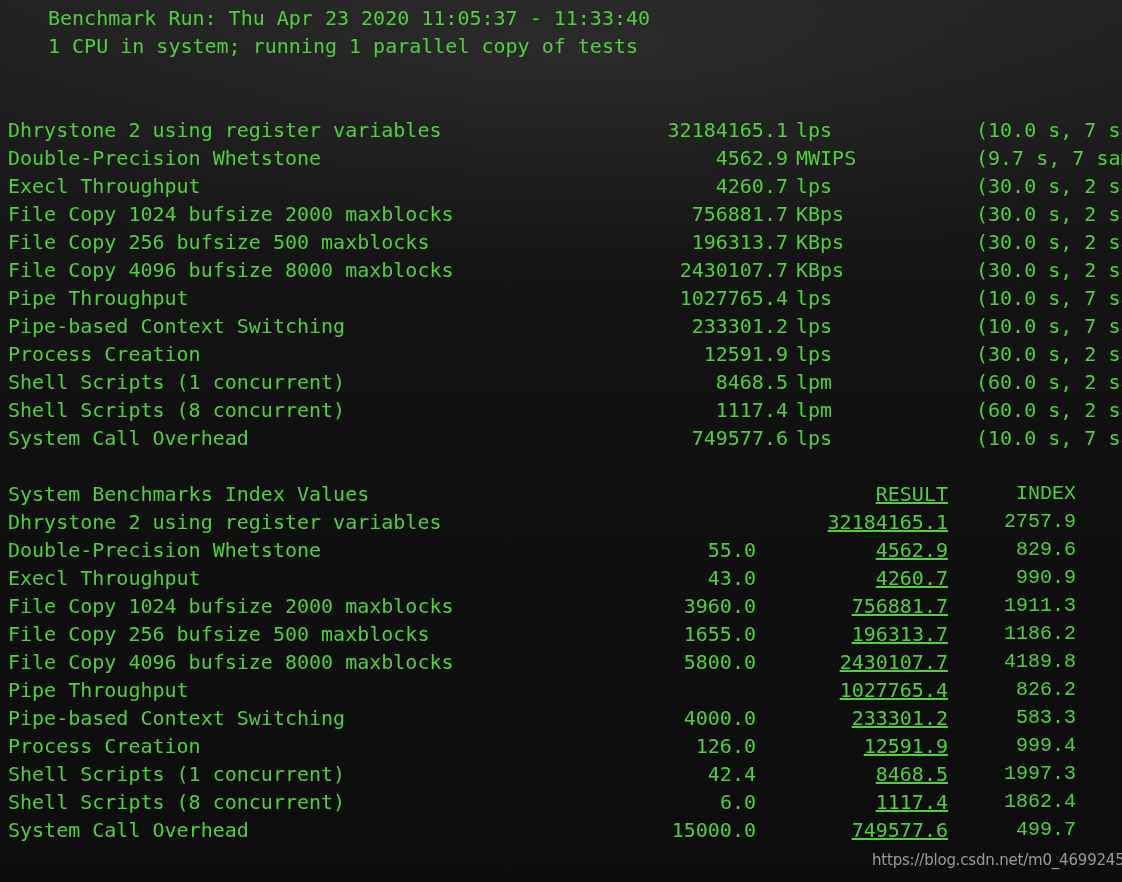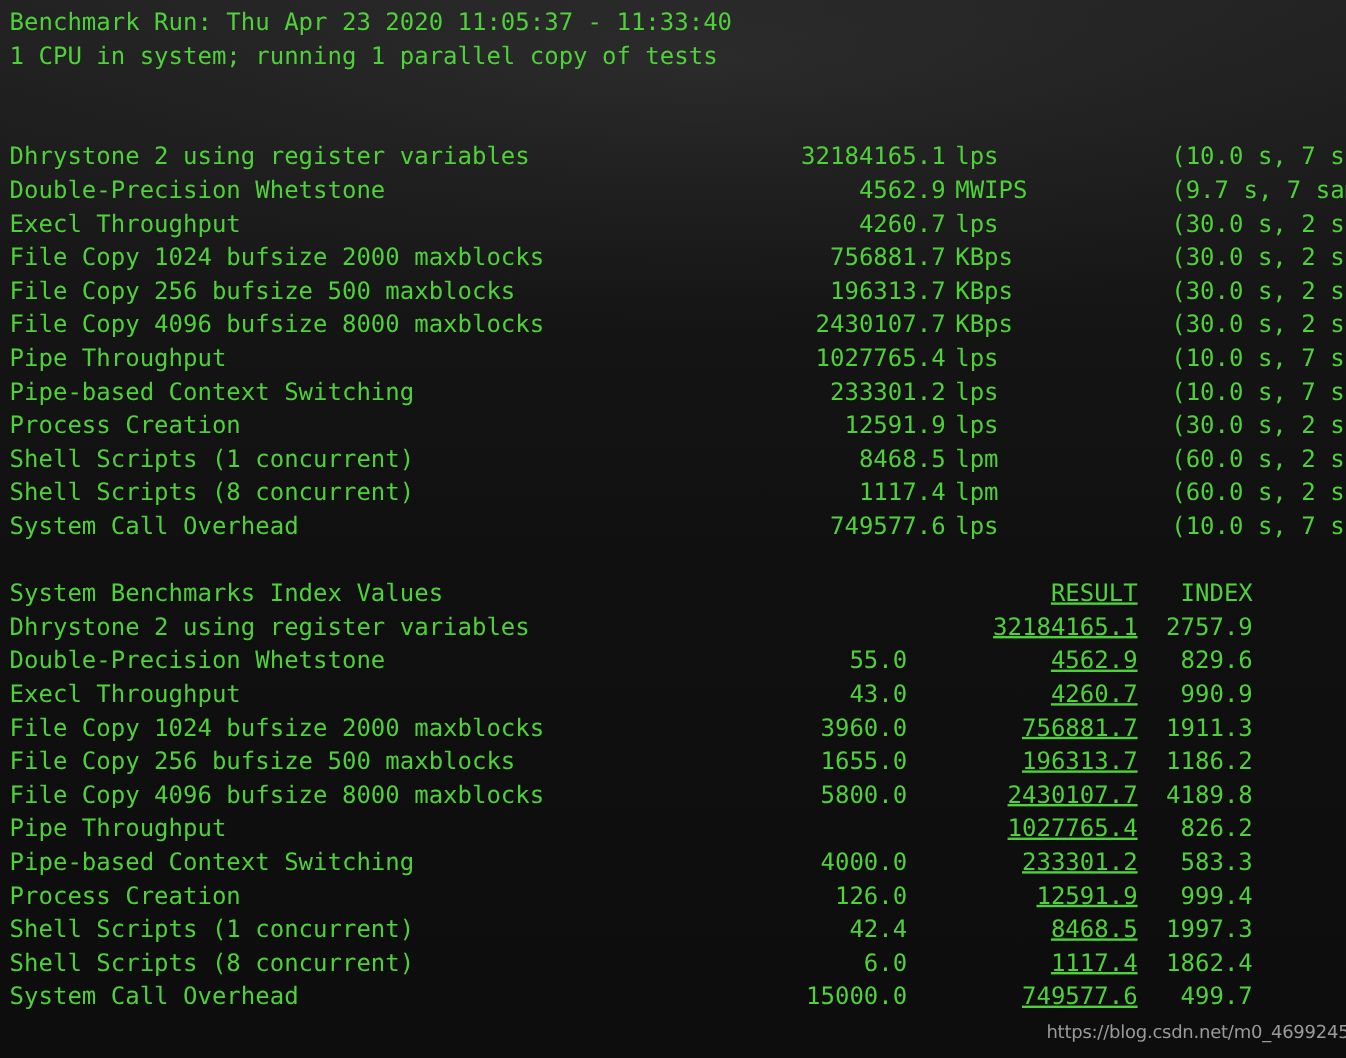--- a/index.html
+++ b/index.html
@@ -30,20 +30,21 @@
     top: 4px;
     left: 8px;
     width: 1106px;
   }
 
   .line {
     height: 28px;
     white-space: pre;
     letter-spacing: 0px;
     font-variant-ligatures: none;
+    margin-left: 40px;
   }
 
   .blank { height: 28px; }
 
   
   .row {
     display: block;
     height: 28px;
     white-space: pre;
     position: relative;
@@ -59,21 +60,21 @@
   .label   { left: 0px; text-align: left; }
 
   
   .res-val   { left: 0px;  width: 780px; text-align: right; }
   .res-unit  { left: 788px; text-align: left; }
   .res-note  { left: 968px; width: 0; text-align: left; }
 
   
   .ix-base { left: 0px; width: 748px; text-align: right; }
   .ix-res  { left: 748px; width: 192px; text-align: right; text-decoration: underline; }
-  .ix-idx  { left: 916px; width: 120px; text-align: right; }
+  .ix-idx  { left: 948px; width: 120px; text-align: right; font-family: Liberation Mono, monospace; }
 
   .eq-line {
     height: 28px;
     white-space: pre;
     position: relative;
   }
   .eq-line .eq {
     position: absolute;
     left: 0;
     width: 1060px;

